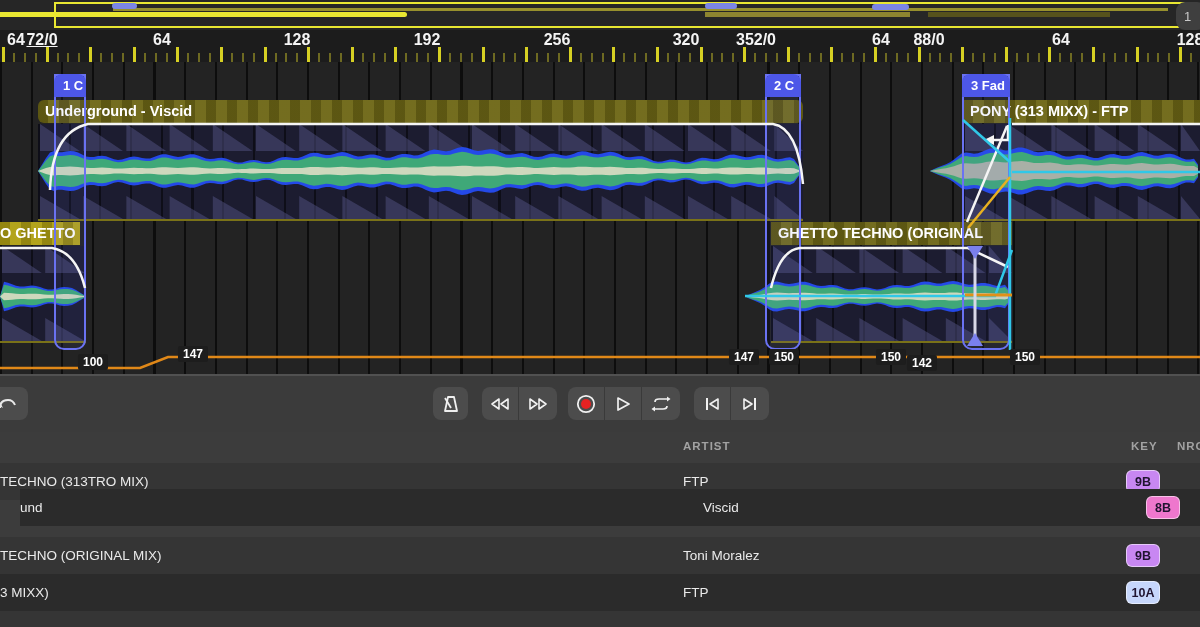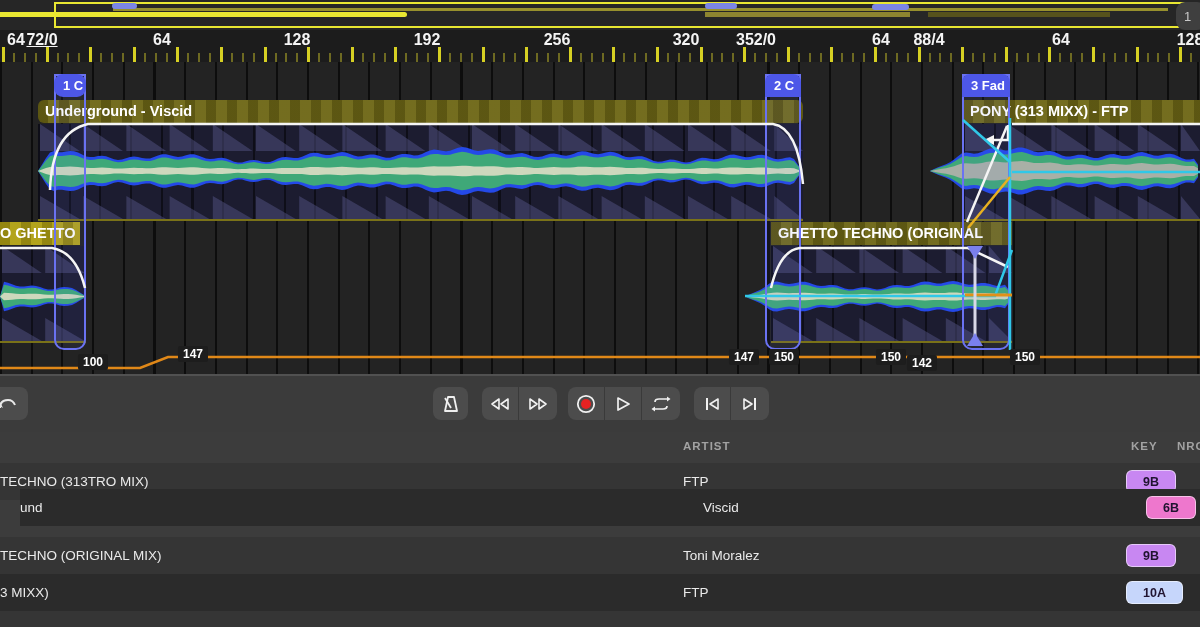--- a/index.html
+++ b/index.html
@@ -67,21 +67,21 @@
   .th { position:absolute; top:8px; color:#a2a2a2; font-size:11.5px; font-weight:700; letter-spacing:1px; }
   .trow { position:absolute; left:0; width:1200px; height:37px; }
   .trow.odd { background:#353535; }
   .trow.even { background:#2b2b2b; }
   .td-title { position:absolute; left:0; top:0; height:37px; line-height:37px; color:#eaeaea;
     font-size:13.5px; white-space:nowrap; overflow:hidden; }
   .td-artist { position:absolute; left:683px; top:0; height:37px; line-height:37px; color:#eaeaea;
     font-size:13.5px; white-space:nowrap; }
   .key-badge { position:absolute; left:1126px; top:7px; min-width:34px; height:23px; border-radius:6px;
     border:1.5px solid rgba(255,255,255,.55); color:#201430; font-size:12.5px; font-weight:700;
-    display:flex; align-items:center; justify-content:center; padding:0 16px; }
+    display:flex; align-items:center; justify-content:center; padding:0 4px; }
 </style>
 </head>
 <body>
 
 <div id="app">
 
   <div id="minimap">
     <div class="mm" id="mm-frame"></div>
     <div class="mm" id="mm-bright"></div>
     <div class="mm" id="mm-olive-thin"></div>
@@ -96,21 +96,21 @@
   <div id="ruler">
       <span class="ruler-label" style="left: 16px;">64</span>
       <span class="ruler-label" style="left: 42px; text-decoration: underline;">72/0</span>
       <span class="ruler-label" style="left: 162px;">64</span>
       <span class="ruler-label" style="left: 297px;">128</span>
       <span class="ruler-label" style="left: 427px;">192</span>
       <span class="ruler-label" style="left: 557px;">256</span>
       <span class="ruler-label" style="left: 686px;">320</span>
       <span class="ruler-label" style="left: 756px;">352/0</span>
       <span class="ruler-label" style="left: 881px;">64</span>
-      <span class="ruler-label" style="left: 929px;">88/4</span>
+      <span class="ruler-label" style="left: 929px;">88/0</span>
       <span class="ruler-label" style="left: 1061px;">64</span>
       <span class="ruler-label" style="left: 1190px;">128</span>
       <div class="tick major" style="left: 2px; height: 15px;"></div>
       <div class="tick" style="left: 12.9px; height: 9px;"></div>
       <div class="tick" style="left: 23.8px; height: 9px;"></div>
       <div class="tick" style="left: 34.7px; height: 9px;"></div>
       <div class="tick major" style="left: 45.6px; height: 15px;"></div>
       <div class="tick" style="left: 56.5px; height: 9px;"></div>
       <div class="tick" style="left: 67.4px; height: 9px;"></div>
       <div class="tick" style="left: 78.3px; height: 9px;"></div>
@@ -357,21 +357,21 @@
       <path d="M745,234 L995,234 L1012,188" stroke="#30c8e8" stroke-width="2.5" fill="none"></path>
 
       <path d="M1010,115 L968,166" stroke="#e8b020" stroke-width="2.5" fill="none"></path>
       <path d="M965,233 L1012,233" stroke="#e09018" stroke-width="3" fill="none"></path>
 
       <line x1="975" y1="192" x2="975" y2="276" stroke="#d8d8e8" stroke-width="3"></line>
       <polygon points="967,184 983,184 975,197" fill="#7a80ee"></polygon>
       <polygon points="967,284 983,284 975,271" fill="#7a80ee"></polygon>
     </svg>
 
-    <div class="cue-flag" style="left:54px; top:12px; width:32px;border-radius:9px;">1 C</div>
+    <div class="cue-flag" style="left:54px; top:12px; width:32px;">1 C</div>
     <div class="cue-flag" style="left:765px; top:12px; width:36px;">2 C</div>
     <div class="cue-flag" style="left:962px; top:12px; width:48px;">3 Fad</div>
 
     <div id="tempo-chips">
         <div class="tempo-chip" style="left: 93px; top: 292px;">100</div>
         <div class="tempo-chip" style="left: 193px; top: 284px;">147</div>
         <div class="tempo-chip" style="left: 744px; top: 287px;">147</div>
         <div class="tempo-chip" style="left: 784px; top: 287px;">150</div>
         <div class="tempo-chip" style="left: 891px; top: 287px;">150</div>
         <div class="tempo-chip" style="left: 922px; top: 293px;">142</div>
@@ -449,21 +449,21 @@
     </div>
 
     <div class="trow odd" style="top:31px;">
       <div class="td-title">TECHNO (313TRO MIX)</div>
       <div class="td-artist">FTP</div>
       <div class="key-badge" style="background: rgb(200, 135, 242);">9B</div>
     </div>
     <div class="trow even" style="top:57px;margin-left:20px;">
       <div class="td-title">und</div>
       <div class="td-artist">Viscid</div>
-      <div class="key-badge" style="background: rgb(238, 119, 205);">6B</div>
+      <div class="key-badge" style="background: rgb(238, 119, 205);">8B</div>
     </div>
     <div class="trow odd" style="top:105px;">
       <div class="td-title">TECHNO (ORIGINAL MIX)</div>
       <div class="td-artist">Toni Moralez</div>
       <div class="key-badge" style="background: rgb(200, 135, 242);">9B</div>
     </div>
     <div class="trow even" style="top:142px;">
       <div class="td-title">3 MIXX)</div>
       <div class="td-artist">FTP</div>
       <div class="key-badge" style="background: rgb(198, 214, 251);">10A</div>

